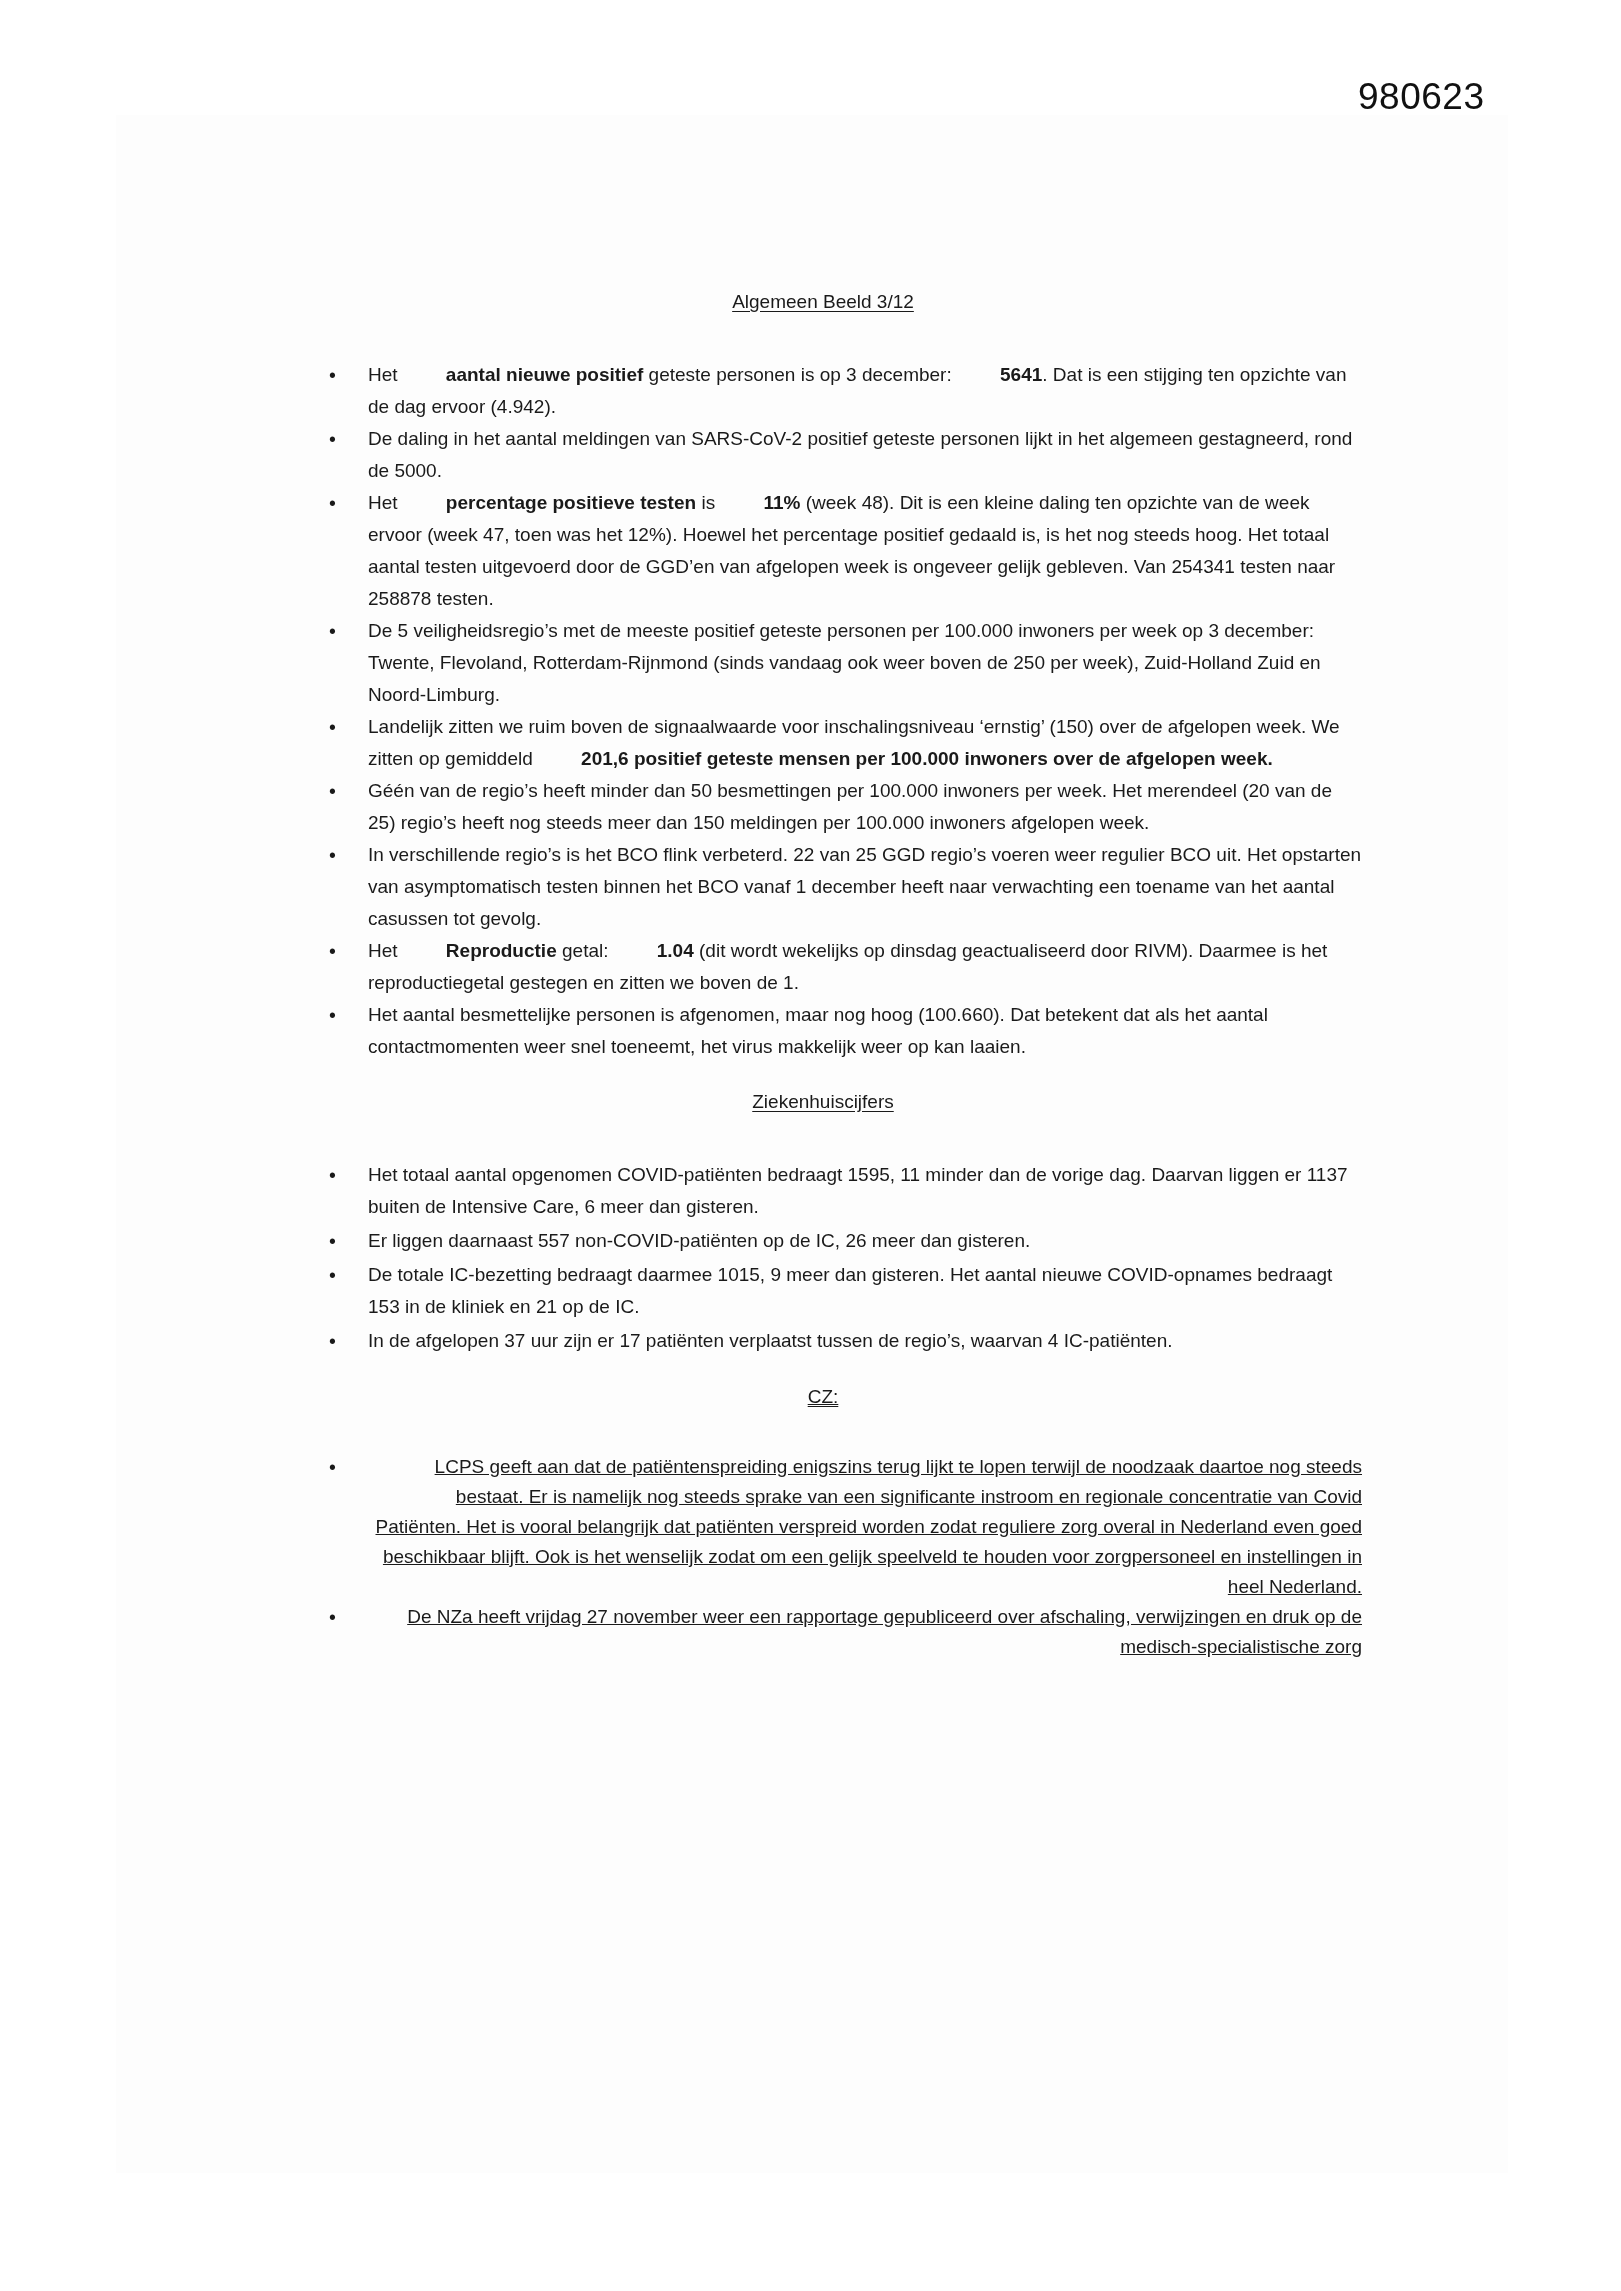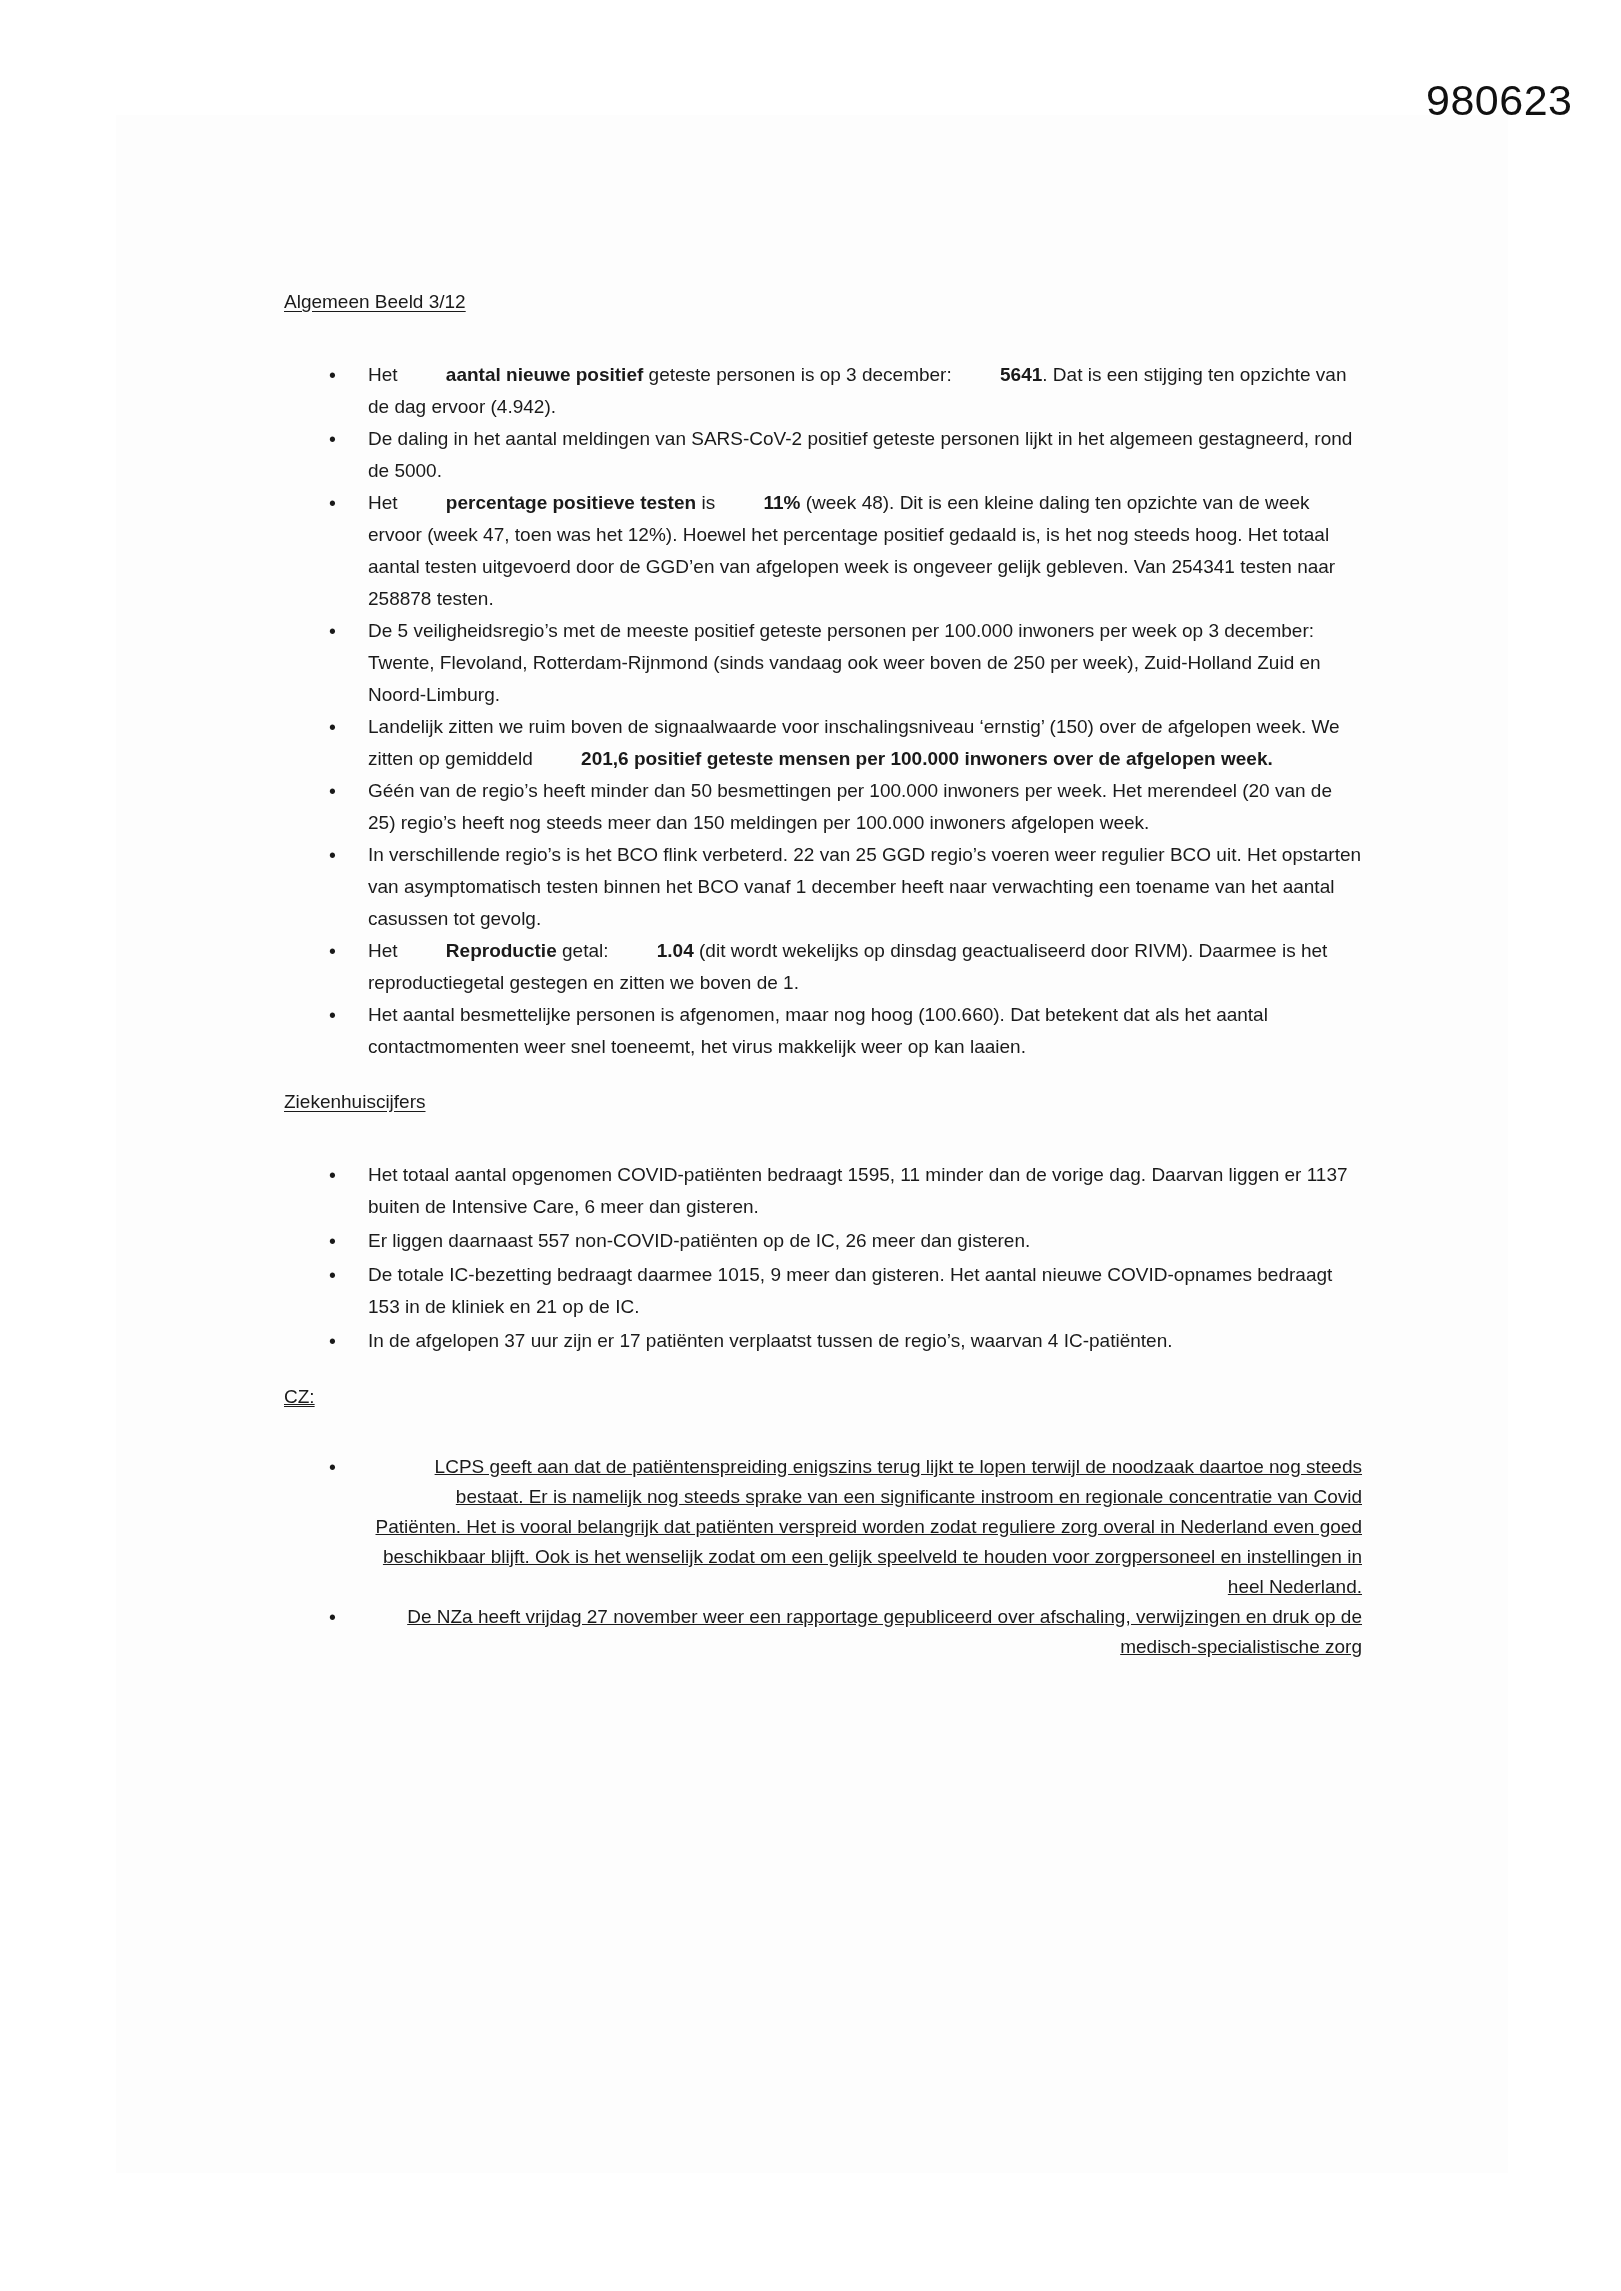--- a/index.html
+++ b/index.html
@@ -8,23 +8,23 @@
     height: 2292px;
     background: #ffffff;
     position: relative;
     font-family: "Liberation Sans", sans-serif;
     color: #111;
     overflow: hidden;
   }
   .doc-id {
     position: absolute;
     top: 76px;
-    left: 1426px;
+    left: 1358px;
     font-family: "Liberation Sans", sans-serif;
-    font-size: 43px;
+    font-size: 37px;
     color: #111;
     letter-spacing: 0.5px;
   }
   .scan-area {
     position: absolute;
     top: 115px;
     left: 116px;
     width: 1392px;
     height: 2058px;
     background: #fdfdfd;
@@ -38,20 +38,21 @@
     font-size: 19px;
     line-height: 32px;
     color: #1a1a1a;
   }
   .section-title {
     text-decoration: underline;
     text-underline-offset: 2.9px;
     margin: 0;
     font-weight: normal;
     font-size: 19px;
+    text-align: center;
   }
   ul.bullets {
     list-style: none;
     margin: 0;
     padding: 0 0 0 84px;
   }
   ul.bullets li {
     position: relative;
     margin: 0;
     padding: 0;

